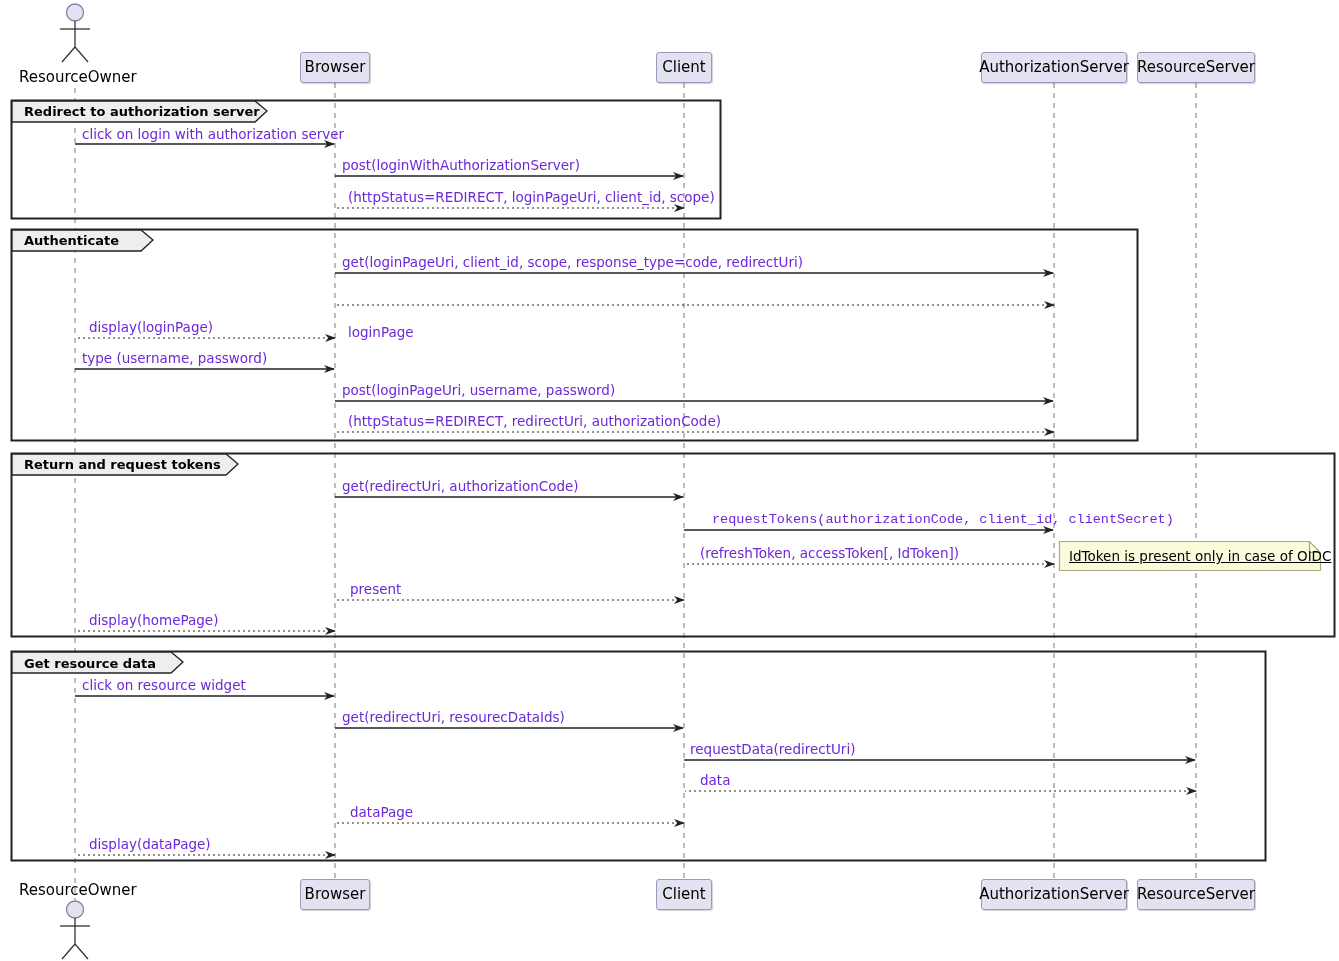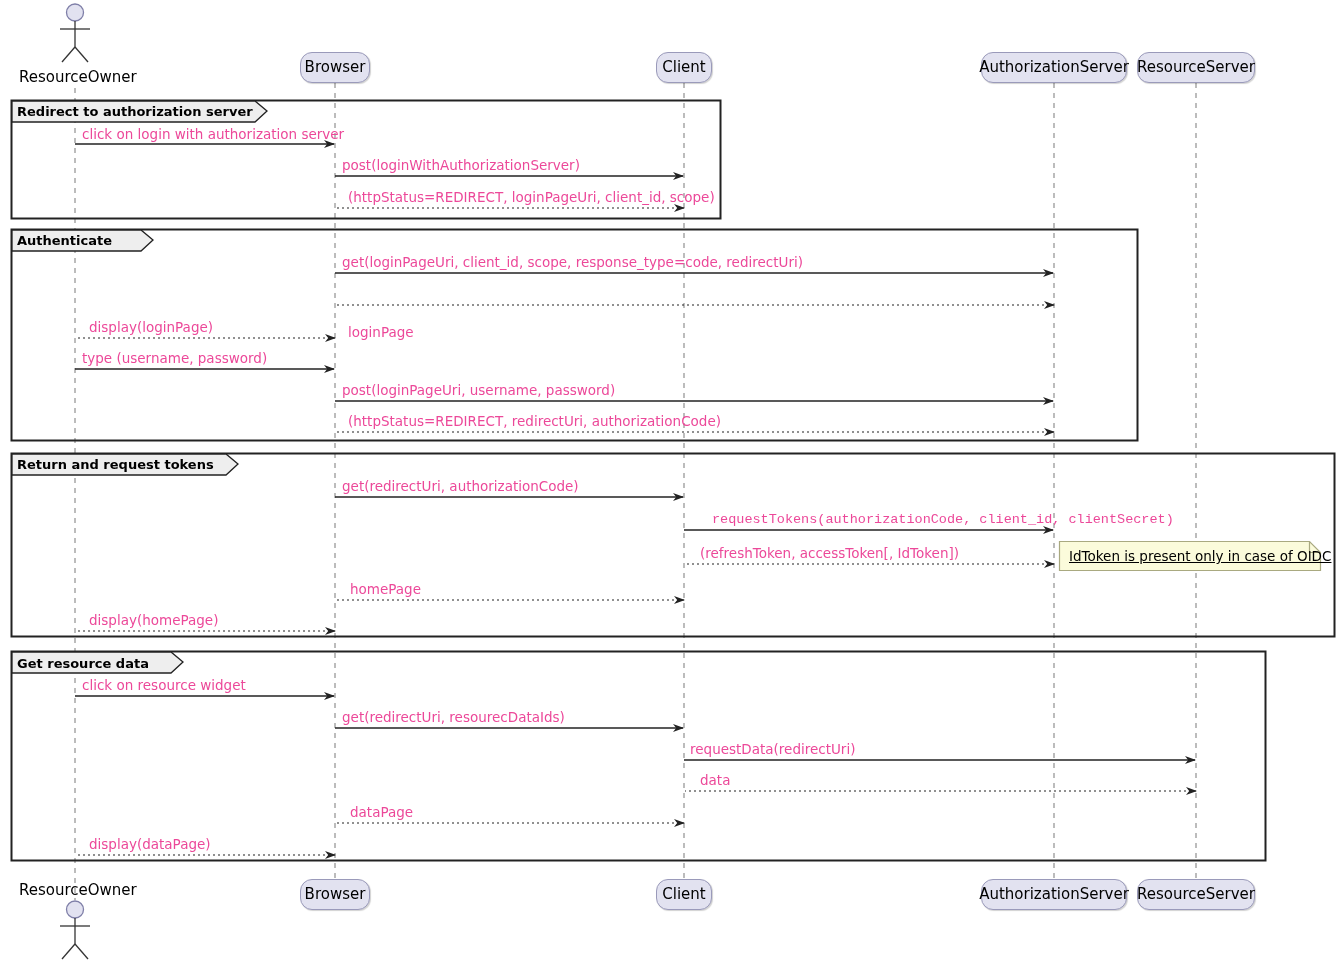--- a/index.html
+++ b/index.html
@@ -23,21 +23,21 @@
     top: 0;
     width: 1339px;
     height: 961px;
   }
   
   .participant {
     position: absolute;
     box-sizing: border-box;
     background: #E2E2F0;
     border: 1px solid #9A9ABA;
-    border-radius: 12px;
+    border-radius: 3px;
     color: #000000;
     font-size: 15px;
     line-height: 1;
     display: flex;
     align-items: center;
     justify-content: center;
     white-space: nowrap;
     box-shadow: 1px 1px 1px rgba(0,0,0,0.18);
   }
   
@@ -52,28 +52,28 @@
     position: absolute;
     box-sizing: border-box;
     background: #EEEEEE;
     border-right: none;
     color: #000000;
     font-size: 13px;
     font-weight: bold;
     line-height: 1;
     display: flex;
     align-items: center;
-    padding-left: 5px;
+    padding-left: 12px;
     white-space: nowrap;
   }
   
   .msg-label {
     position: absolute;
     font-size: 13.5px;
-    color: #ec4899;
+    color: #6d28d9;
     white-space: nowrap;
     line-height: 1;
   }
   
   .note-text {
     position: absolute;
     font-size: 13.5px;
     color: #000000;
     white-space: nowrap;
     line-height: 1;
@@ -196,21 +196,21 @@
       <div class="msg-label" style="left: 348px; top: 191px;">(httpStatus=REDIRECT, loginPageUri, client_id, scope)</div>
       <div class="msg-label" style="left: 342px; top: 256px;">get(loginPageUri, client_id, scope, response_type=code, redirectUri)</div>
       <div class="msg-label" style="left: 348px; top: 288px; margin-top: 38px;">loginPage</div>
       <div class="msg-label" style="left: 89px; top: 321px;">display(loginPage)</div>
       <div class="msg-label" style="left: 82px; top: 352px;">type (username, password)</div>
       <div class="msg-label" style="left: 342px; top: 384px;">post(loginPageUri, username, password)</div>
       <div class="msg-label" style="left: 348px; top: 415px;">(httpStatus=REDIRECT, redirectUri, authorizationCode)</div>
       <div class="msg-label" style="left: 342px; top: 480px;">get(redirectUri, authorizationCode)</div>
       <div class="msg-label" style="left: 712px; top: 513px; font-family: Liberation Mono, monospace;">requestTokens(authorizationCode, client_id, clientSecret)</div>
       <div class="msg-label" style="left: 700px; top: 547px;">(refreshToken, accessToken[, IdToken])</div>
-      <div class="msg-label" style="left: 350px; top: 583px;">homePage</div>
+      <div class="msg-label" style="left: 350px; top: 583px;">present</div>
       <div class="msg-label" style="left: 89px; top: 614px;">display(homePage)</div>
       <div class="msg-label" style="left: 82px; top: 679px;">click on resource widget</div>
       <div class="msg-label" style="left: 342px; top: 711px;">get(redirectUri, resourecDataIds)</div>
       <div class="msg-label" style="left: 690px; top: 743px;">requestData(redirectUri)</div>
       <div class="msg-label" style="left: 700px; top: 774px;">data</div>
       <div class="msg-label" style="left: 350px; top: 806px;">dataPage</div>
       <div class="msg-label" style="left: 89px; top: 838px;">display(dataPage)</div>
     </div>
   <div id="note-labels">
       <div class="note-text" style="left: 1069px; top: 550px; text-decoration: underline;">IdToken is present only in case of OIDC</div>

